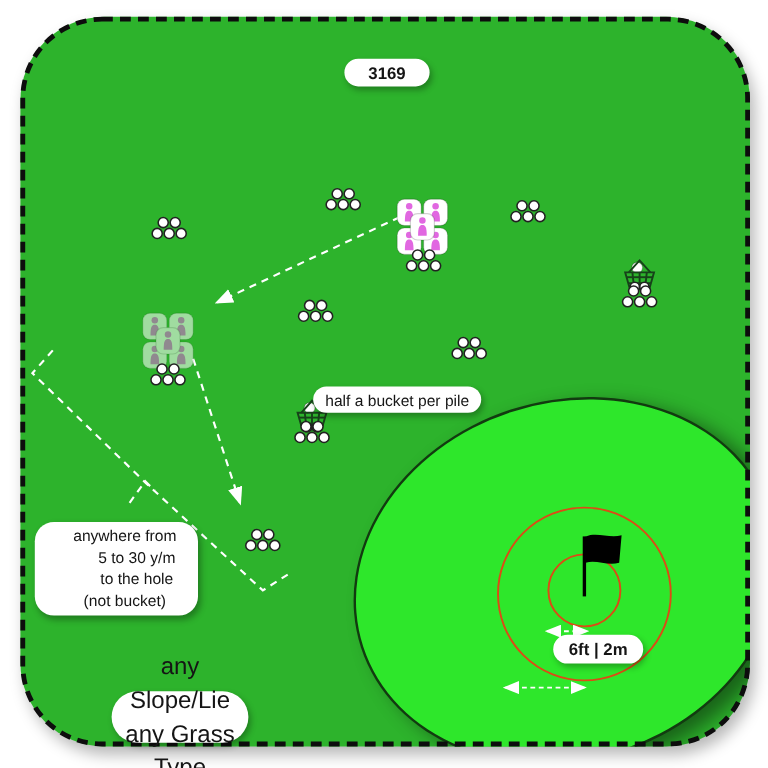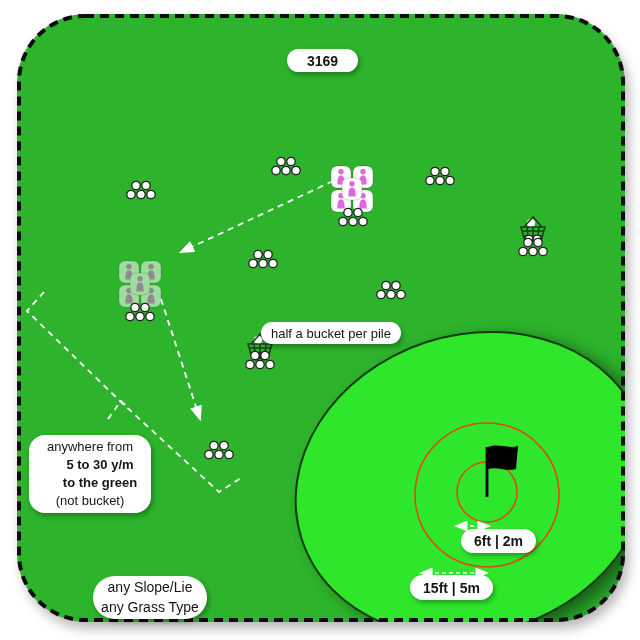--- a/index.html
+++ b/index.html
@@ -32,26 +32,26 @@
     border-radius:999px;
     box-shadow:2px 3px 5px rgba(0,0,0,0.3);
     color:#151515;
     display:flex; align-items:center; justify-content:center;
     text-align:center;
     z-index:5;
   }
   #badge       { left:287px; top:49px;  width:71px;  height:23px; font-size:14px; font-weight:bold; }
   #bucket-note { left:261px; top:322px; width:140px; height:22px; font-size:13px; }
   #zone-note   { left:29px;  top:435px; width:122px; height:78px; border-radius:16px;
-                 font-size:13px; flex-direction:column; line-height:1.4; }
-  #conditions  { left:93px;  top:576px; width:114px; height:43px; font-size:14px;
+                 font-size:13px; flex-direction:column; line-height:1.4;padding-left:14px; }
+  #conditions  { left:93px;  top:576px; width:114px; height:43px; font-size:20px;
                  flex-direction:column; line-height:1.4; }
   #inner-label { left:433px; top:529px; width:75px;  height:24px; font-size:14px; font-weight:600;margin-left:28px; }
   #outer-label { left:410px; top:575px; width:83px;  height:25px; font-size:14px; font-weight:600; }
-  .b { font-weight:bold;margin-left:20px; }
+  .b { font-weight:normal;margin-left:20px; }
 </style>
 </head>
 <body>
 
 <div class="stage">
 
   <div class="course">
     <div class="green-ellipse" id="green-ellipse" style="left: 275px; top: 320px; width: 356px; height: 296px; transform: rotate(-18deg);"></div>
   </div>
 
@@ -208,30 +208,27 @@
     <span>3169</span>
   </div>
 
   <div class="pill" id="bucket-note">
     <span>half a bucket per pile</span>
   </div>
 
   <div class="pill" id="zone-note">
     <span>anywhere from</span>
     <span class="b">5 to 30 y/m</span>
-    <span class="b">to the green</span>
+    <span class="b">to the hole</span>
     <span>(not bucket)</span>
   </div>
 
   <div class="pill" id="conditions">
     <span>any Slope/Lie</span>
     <span>any Grass Type</span>
   </div>
 
   <div class="pill" id="inner-label">
     <span>6ft | 2m</span>
   </div>
 
-  <div class="pill" id="outer-label">
-    <span>15ft | 5m</span>
-  </div>
 
 </div>
 
 </body></html>

